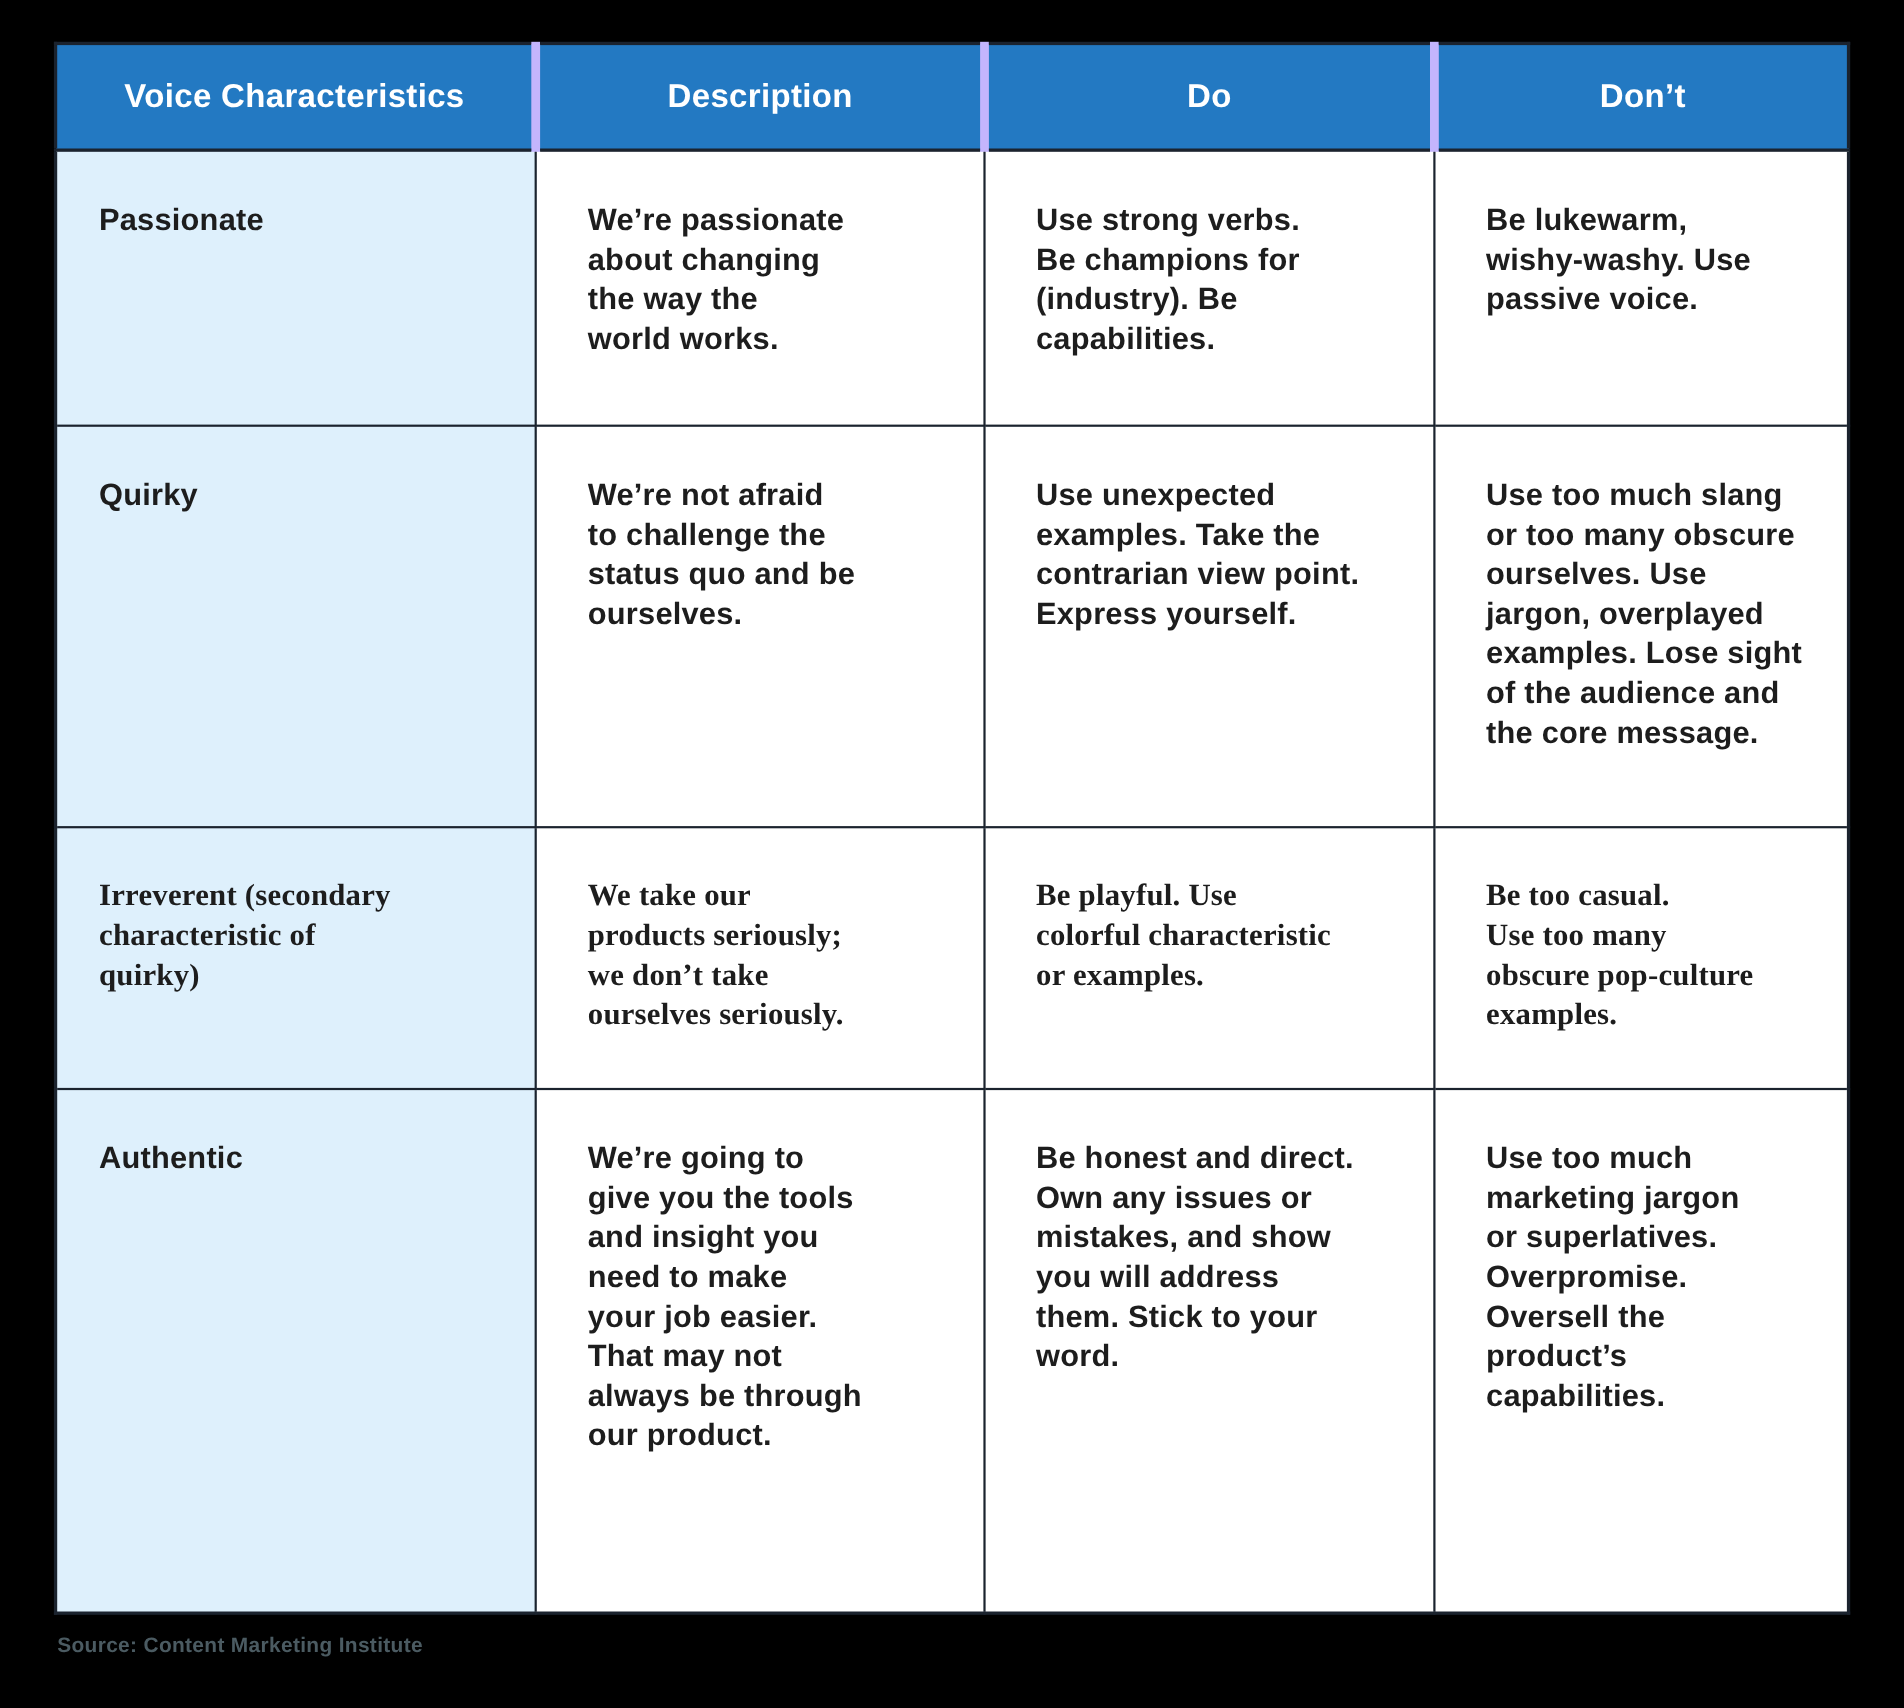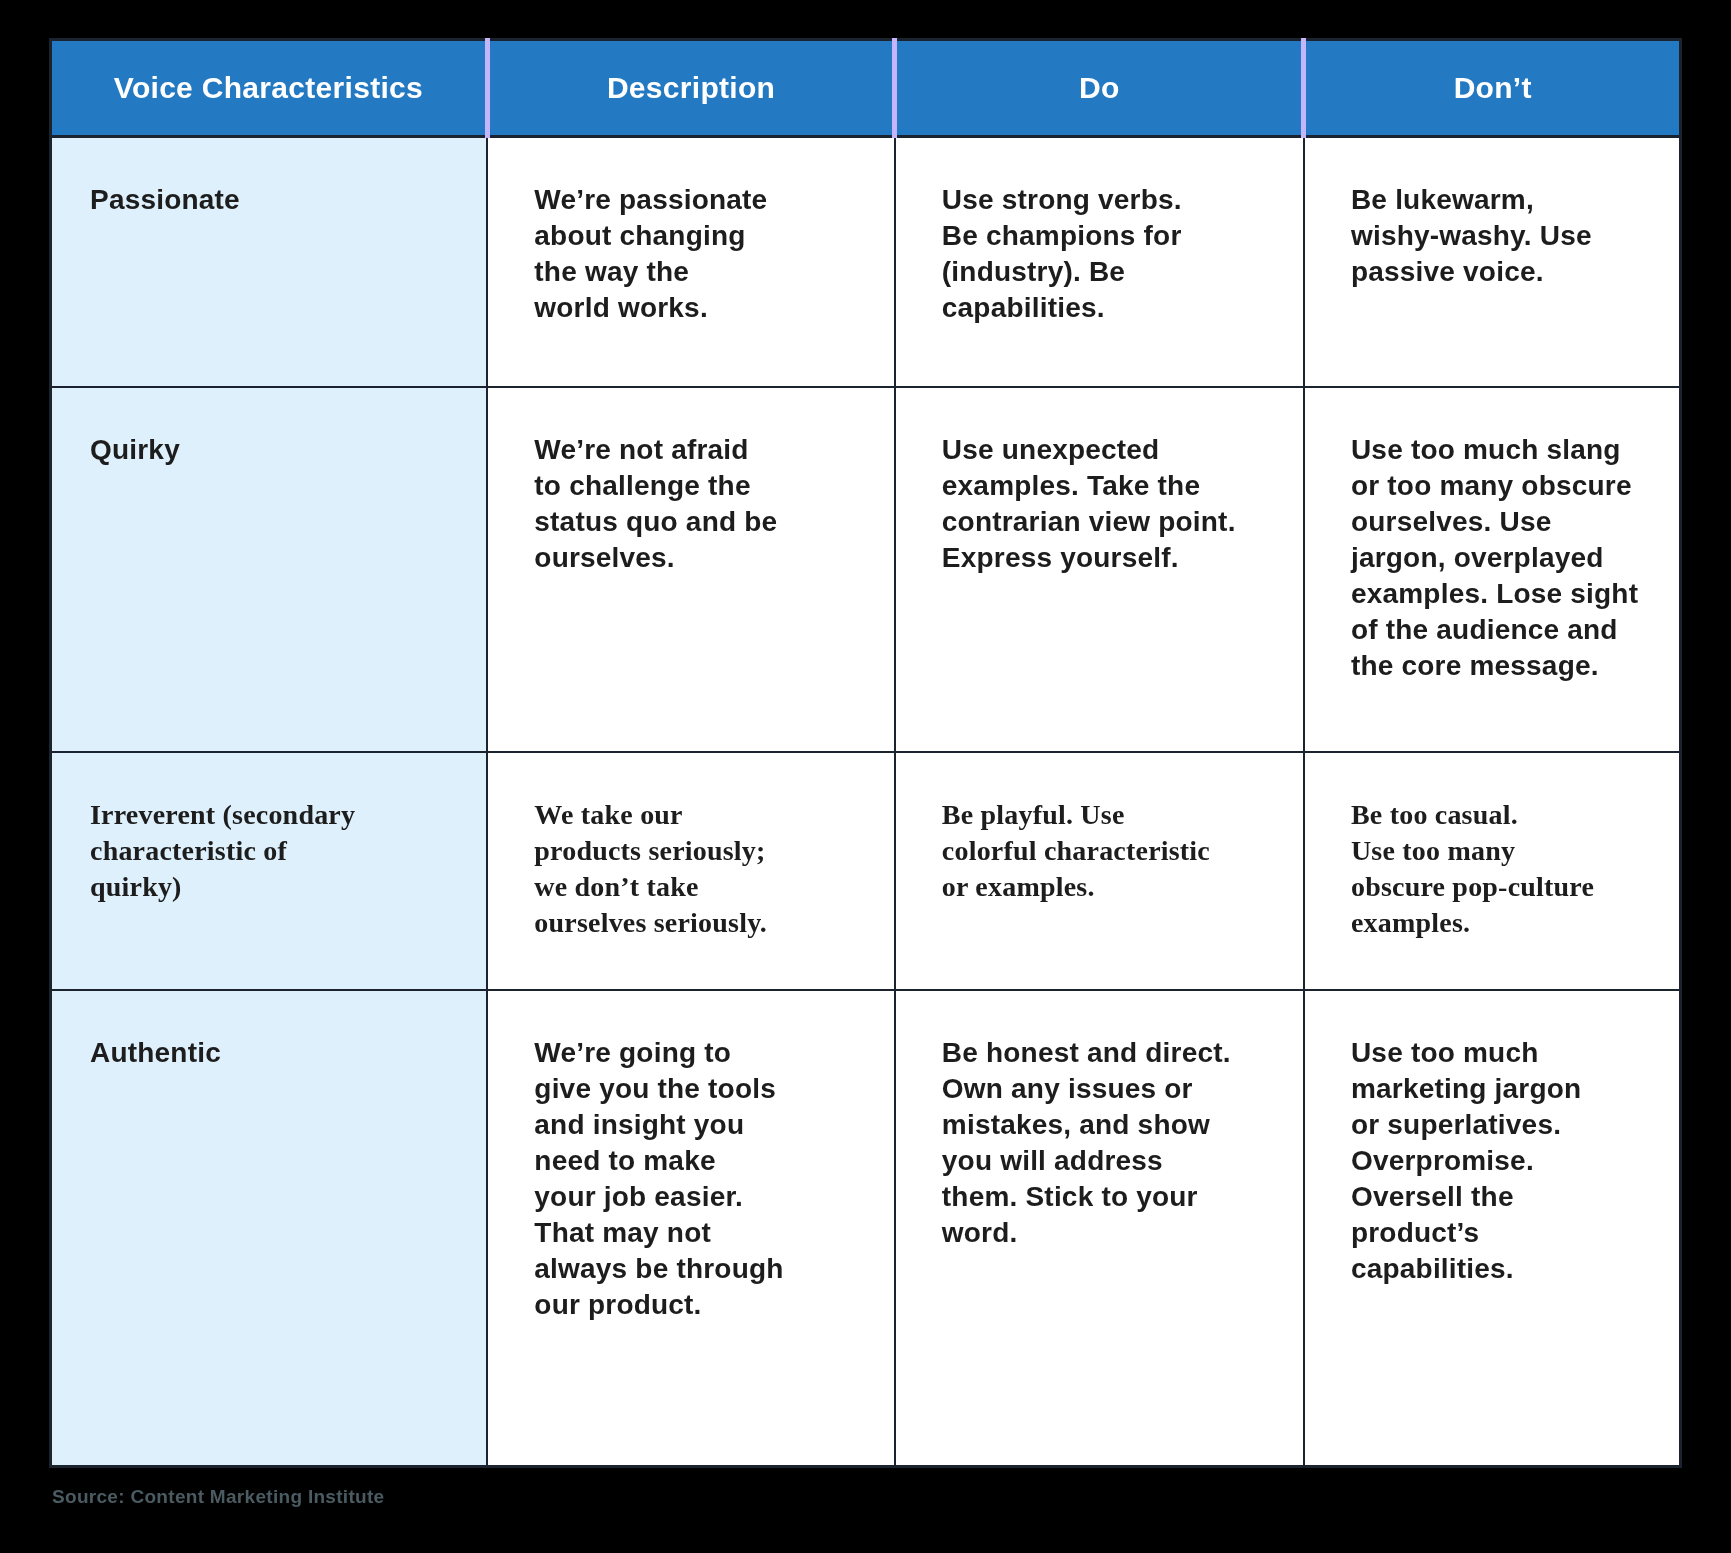--- a/index.html
+++ b/index.html
@@ -40,21 +40,21 @@
 
   thead tr { height: 97px; }
   thead th {
     background: var(--header-blue);
     color: var(--header-text);
     font-size: 30px;
     font-weight: bold;
     text-align: center;
     vertical-align: middle;
     letter-spacing: 0.3px;
-    border-left: 5px solid #c4b5fd;
+    border-left: 8px solid #c4b5fd;
     border-bottom: 3px solid var(--border-dark);
     padding: 0 10px;
   }
   thead th:first-child { border-left: none; }
 
   tbody tr.r0 { height: 250px; }
   tbody tr.r1 { height: 365px; }
   tbody tr.r2 { height: 238px; font-family: Liberation Serif, serif; }
   tbody tr.r3 { height: 477px; }
 

